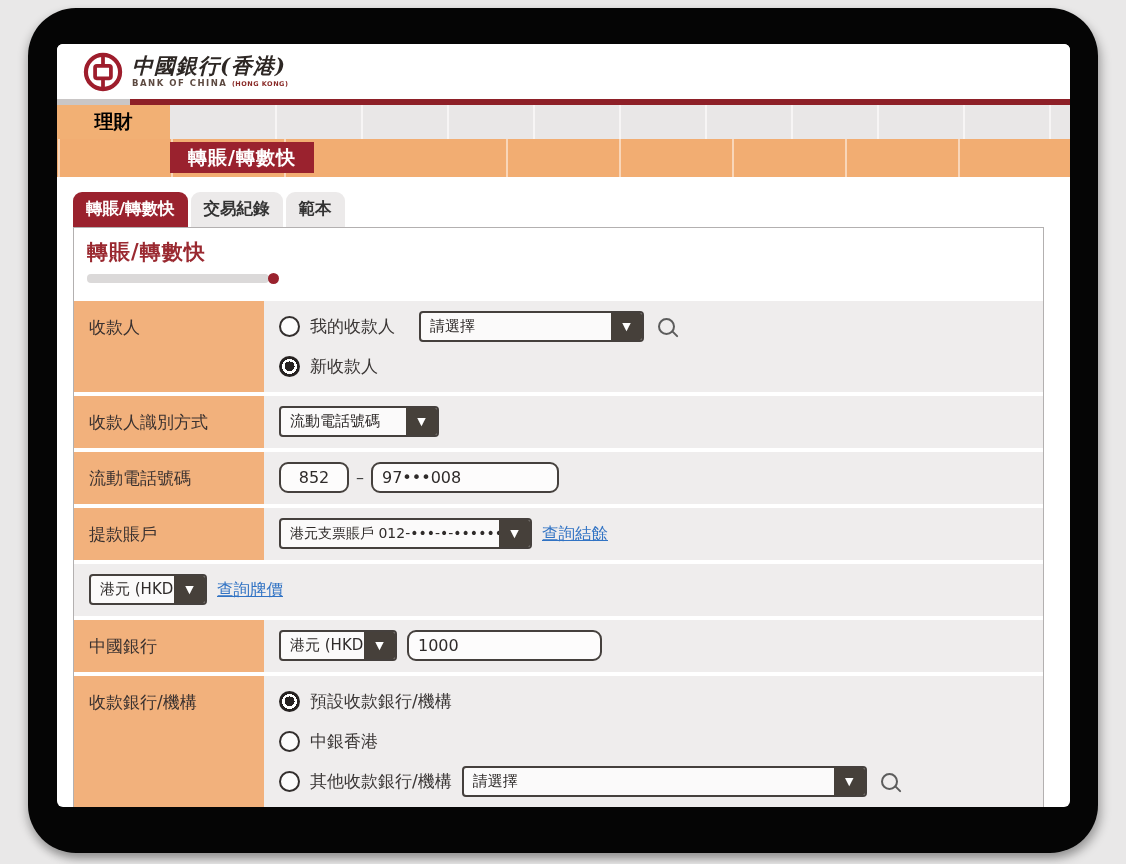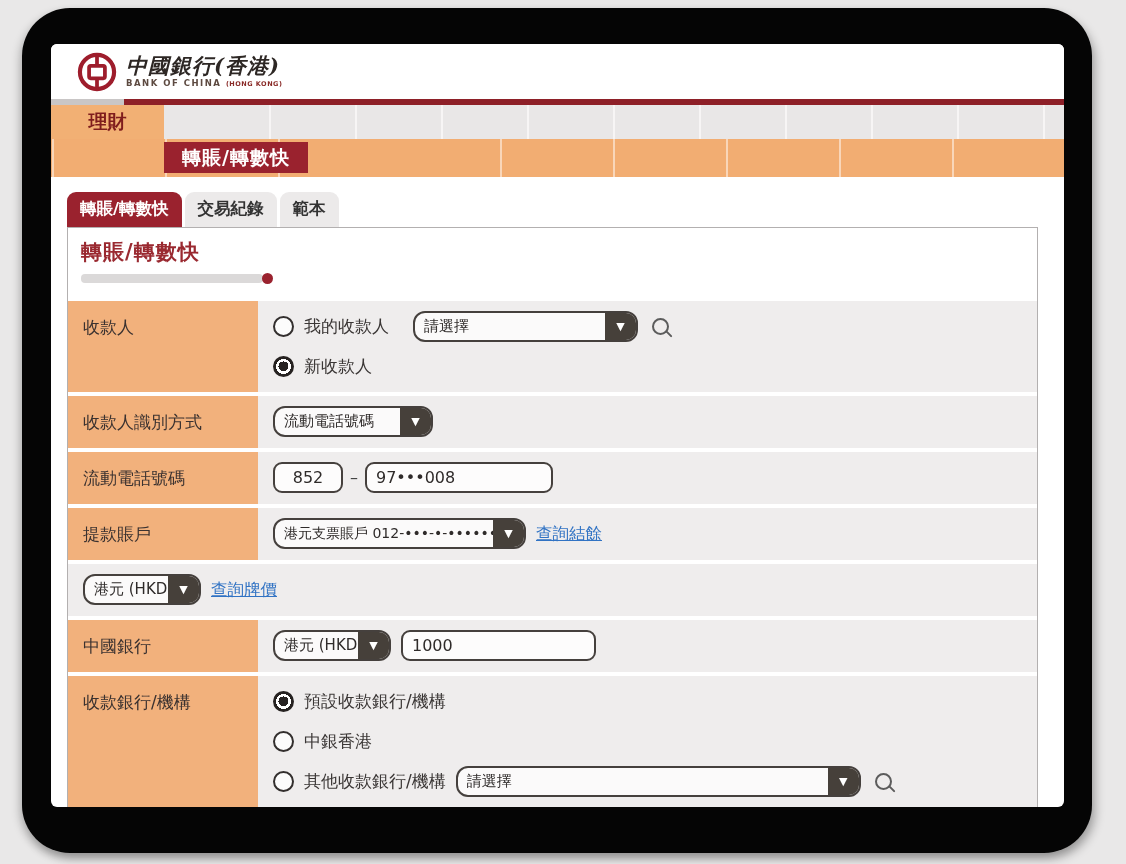--- a/index.html
+++ b/index.html
@@ -5,21 +5,21 @@
   * { margin:0; padding:0; box-sizing:border-box; }
   html,body { width:1126px; height:864px; }
   body {
     background:#e9e8e8;
     font-family:"DejaVu Sans","Liberation Sans",sans-serif;
     color:#3b3736;
     overflow:hidden;
   }
   
   .tablet {
-    position:absolute; left:22px; top:8px;
+    position:absolute; left:28px; top:8px;
     width:1070px; height:845px;
     background:#050505;
     border-radius:48px;
     box-shadow:4px 6px 10px rgba(0,0,0,.25), -3px 4px 8px rgba(0,0,0,.18);
   }
   .screen {
     position:absolute; left:29px; top:36px; right:28px; bottom:46px;
     background:#ffffff;
     border-radius:6px;
     overflow:hidden;
@@ -37,21 +37,21 @@
   .accent-bar .seg-red { flex:1; background:#8e2028; }
   
   .nav1 {
     height:34px; background:#e9e7e7; display:flex; position:relative;
     background-image:repeating-linear-gradient(90deg, transparent 0 84px, #f7f5f5 84px 86px);
     background-position:134px 0;
   }
   .nav1-active {
     width:113px; height:100%; background:#f2b074;
     display:flex; align-items:center; justify-content:center;
-    font-size:19px; font-weight:bold; color:#7f1d1d;
+    font-size:19px; font-weight:bold; color:#000000;
   }
   .nav2 {
     height:38px; background:#f2ad72; position:relative;
     background-image:repeating-linear-gradient(90deg, transparent 0 111px, rgba(255,255,255,.5) 111px 113px);
     background-position:338px 0;
   }
   .nav2-active {
     position:absolute; left:113px; top:3px;
     height:31px; padding:0 18px;
     background:#9a222e; color:#fff;
@@ -98,21 +98,21 @@
   
   .radio { width:21px; height:21px; border:2.5px solid #332f2e; border-radius:50%; background:#fcfcfc; flex:none; }
   .radio.sel {
     border:none;
     background:radial-gradient(circle, #262221 0 5px, #ffffff 5px 7.5px, #262221 7.5px 10.5px);
   }
   .rlabel { font-size:17px; color:#3b3736; }
   
   .dd {
     display:flex; align-items:stretch; justify-content:space-between;
-    height:31px; border:2px solid #45403d; border-radius:12px;
+    height:31px; border:2px solid #45403d; border-radius:4px;
     background:#fbfafa; overflow:hidden; flex:none;
   }
   .dd-value { display:flex; align-items:center; padding:0 9px; font-size:15px; color:#2f2b2a; white-space:nowrap; overflow:hidden; }
   .dd-btn {
     width:31px; flex:none; background:#46403a; color:#fff;
     display:flex; align-items:center; justify-content:center;
     font-size:11px;
   }
   .w225{width:225px} .w160{width:160px} .w253{width:253px} .w118{width:118px} .w405{width:405px}
   

